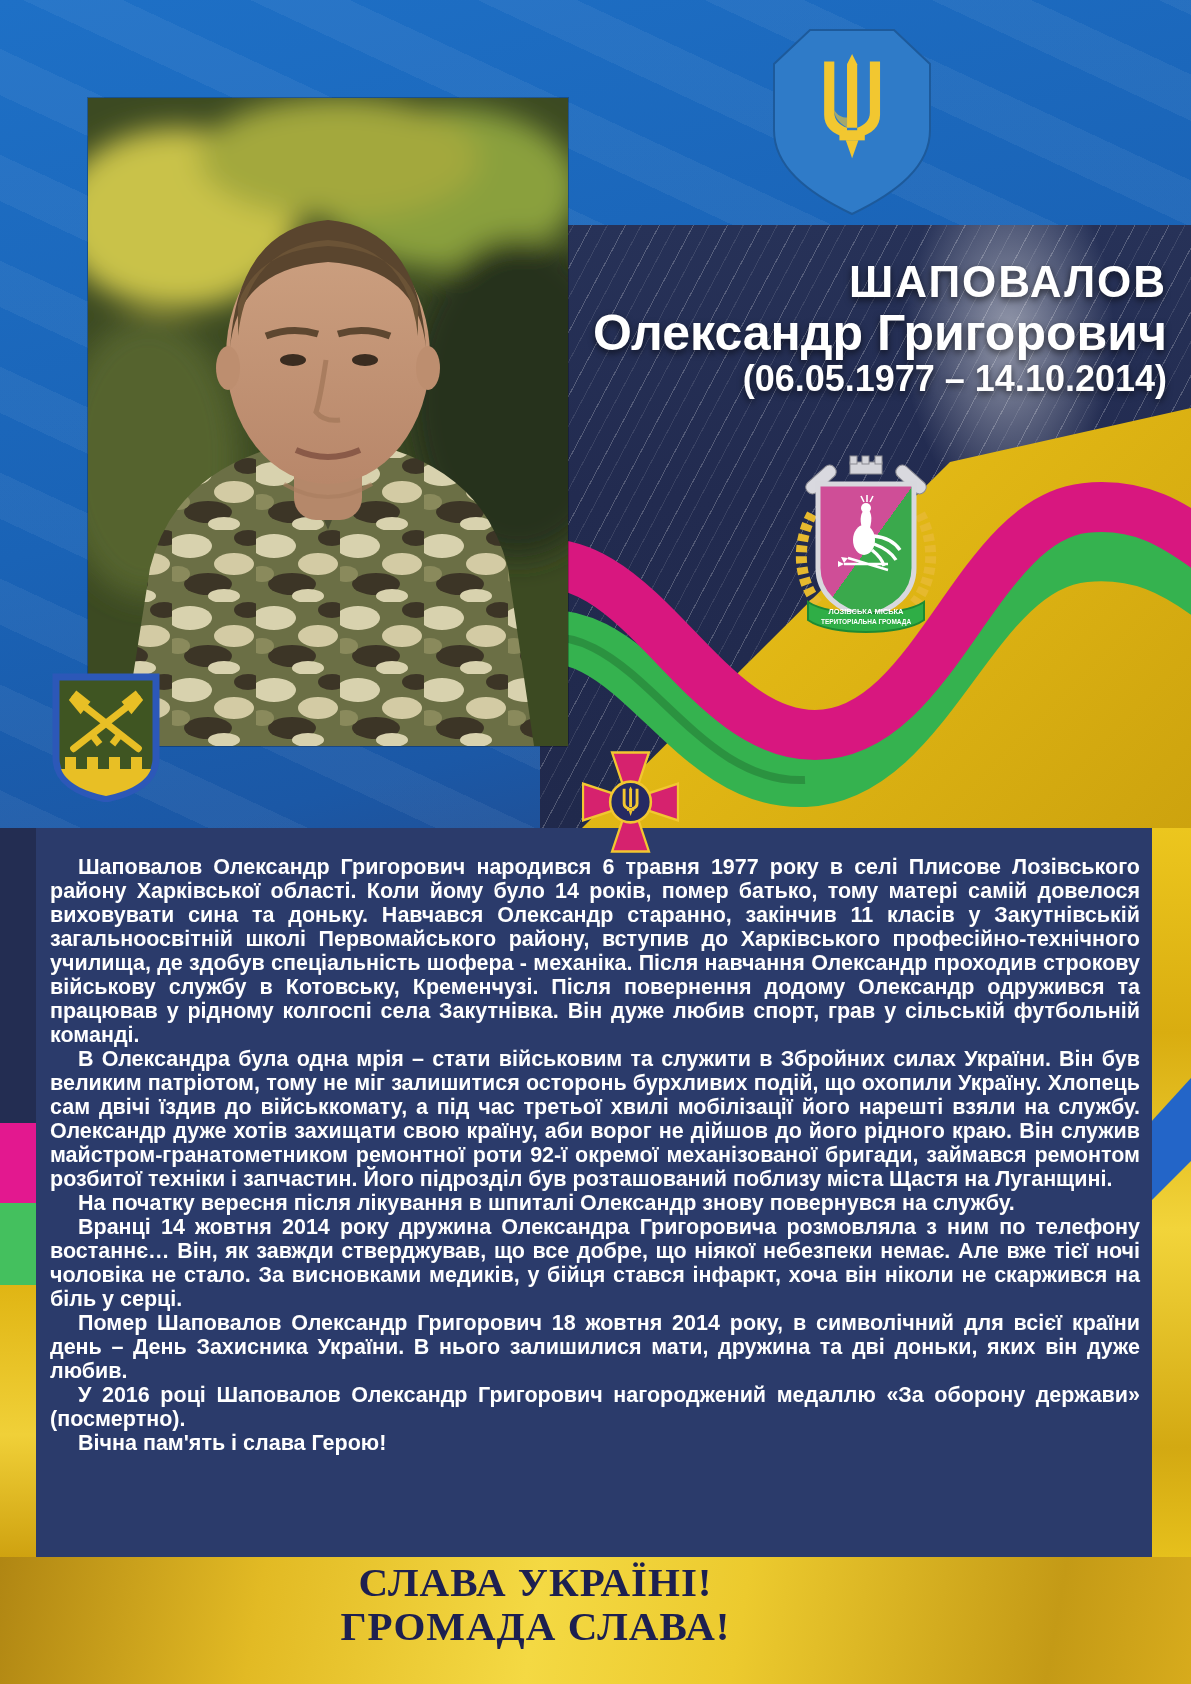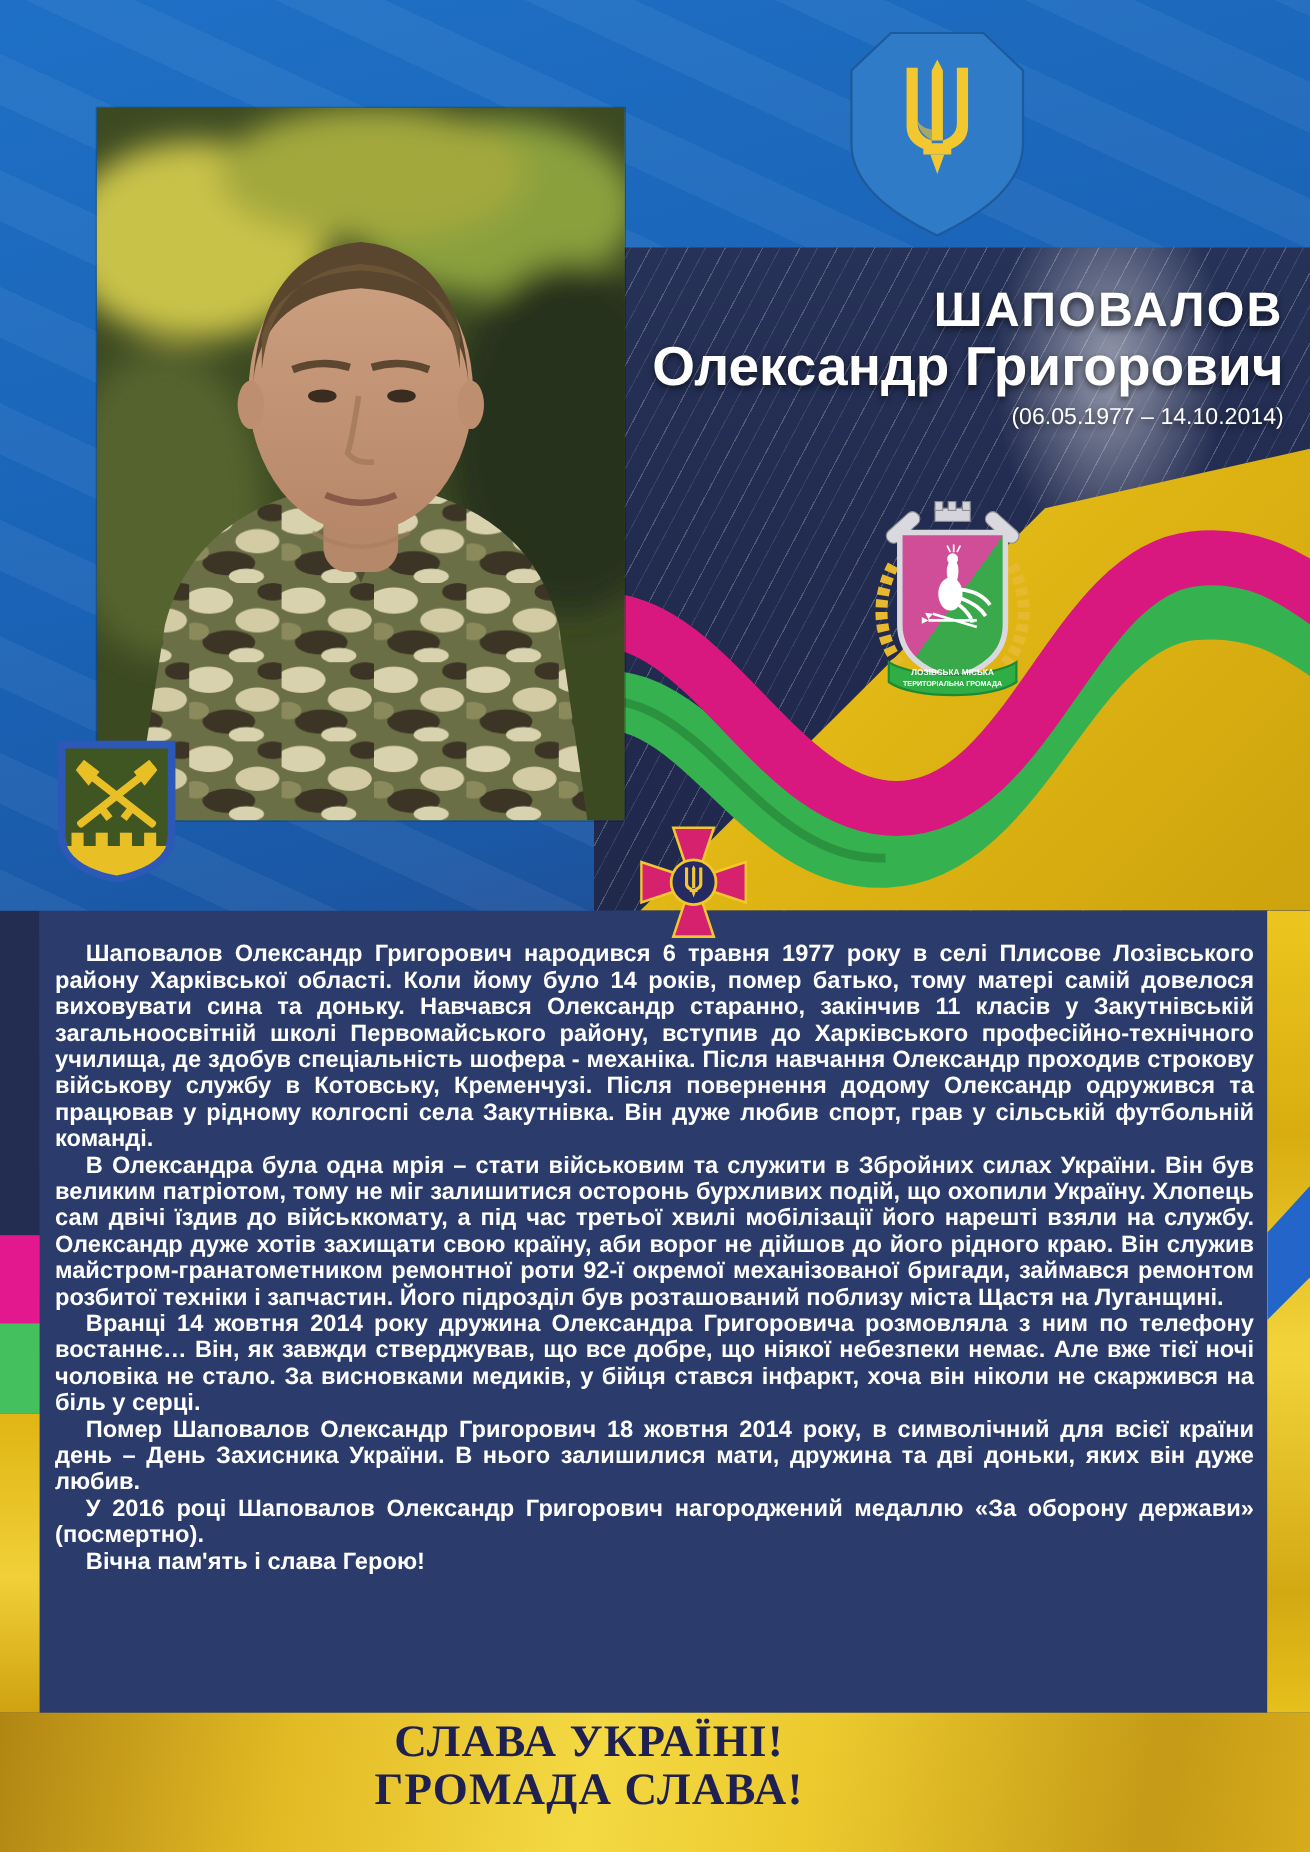--- a/index.html
+++ b/index.html
@@ -26,21 +26,21 @@
     background:linear-gradient(135deg,#f1d32c 0%,#e0b614 55%,#cda30e 100%);
     clip-path:polygon(42px 603px,410px 237px,651px 183px,651px 603px);}
   .ribbons{left:540px;top:430px;width:651px;height:420px;z-index:4;}
   .arms{left:786px;top:452px;width:160px;height:185px;z-index:5;}
   .tryzub{left:770px;top:26px;width:164px;height:192px;z-index:5;}
 
   .titleBlock{left:575px;top:256px;width:592px;z-index:5;text-align:right;color:#fff;
     text-shadow:0 3px 7px rgba(0,0,0,.6);}
   .titleBlock .surname{font-size:44px;font-weight:bold;letter-spacing:2px;line-height:52px;}
   .titleBlock .given{font-size:50px;font-weight:bold;line-height:50px;}
-  .titleBlock .dates{font-size:21px;font-weight:normal;line-height:42px;}
+  .titleBlock .dates{font-size:36px;font-weight:bold;line-height:42px;}
 
   .photo{left:88px;top:98px;width:480px;height:648px;z-index:6;box-shadow:0 0 0 1px rgba(0,0,0,.25);}
   .patch{left:50px;top:672px;width:112px;height:130px;z-index:7;}
 
   .bio{left:36px;top:828px;width:1116px;height:729px;z-index:8;background:#2b3b6b;
     color:#ffffff;box-sizing:border-box;padding:27px 12px 0 14px;
     font-size:21.5px;line-height:24px;font-weight:bold;text-align:justify;}
   .bio p{margin:0;text-indent:28px;}
 
   .marginL{left:0;top:828px;width:36px;height:729px;z-index:8;}
@@ -201,20 +201,21 @@
     </g>
 
     <path d="M22,150 C44,165 116,165 138,150 L138,168 C116,184 44,184 22,168 Z" fill="#2fae46" stroke="#1d8a33" stroke-width="2"></path>
     <text x="80" y="162" text-anchor="middle" font-size="7.5" font-weight="bold" fill="#ffffff" font-family="Liberation Sans, sans-serif">ЛОЗІВСЬКА МІСЬКА</text>
     <text x="80" y="172" text-anchor="middle" font-size="6.5" font-weight="bold" fill="#ffffff" font-family="Liberation Sans, sans-serif">ТЕРИТОРІАЛЬНА ГРОМАДА</text>
   </svg>
 
   <div class="abs bio">
     <p>Шаповалов Олександр Григорович народився 6 травня 1977 року в селі Плисове Лозівського району Харківської області. Коли йому було 14 років, помер батько, тому матері самій довелося виховувати сина та доньку. Навчався Олександр старанно, закінчив 11 класів у Закутнівській загальноосвітній школі Первомайського району, вступив до Харківського професійно-технічного училища, де здобув спеціальність шофера - механіка. Після навчання Олександр проходив строкову військову службу в Котовську, Кременчузі. Після повернення додому Олександр одружився та працював у рідному колгоспі села Закутнівка. Він дуже любив спорт, грав у сільській футбольній команді.</p>
     <p>В Олександра була одна мрія – стати військовим та служити в Збройних силах України. Він був великим патріотом, тому не міг залишитися осторонь бурхливих подій, що охопили Україну. Хлопець сам двічі їздив до військкомату, а під час третьої хвилі мобілізації його нарешті взяли на службу. Олександр дуже хотів захищати свою країну, аби ворог не дійшов до його рідного краю. Він служив майстром-гранатометником ремонтної роти 92-ї окремої механізованої бригади, займався ремонтом розбитої техніки і запчастин. Його підрозділ був розташований поблизу міста Щастя на Луганщині.</p>
+    <p>На початку вересня після лікування в шпиталі Олександр знову повернувся на службу.</p>
     <p>Вранці 14 жовтня 2014 року дружина Олександра Григоровича розмовляла з ним по телефону востаннє… Він, як завжди стверджував, що все добре, що ніякої небезпеки немає. Але вже тієї ночі чоловіка не стало. За висновками медиків, у бійця стався інфаркт, хоча він ніколи не скаржився на біль у серці.</p>
     <p>Помер Шаповалов Олександр Григорович 18 жовтня 2014 року, в символічний для всієї країни день – День Захисника України. В нього залишилися мати, дружина та дві доньки, яких він дуже любив.</p>
     <p>У 2016 році Шаповалов Олександр Григорович нагороджений медаллю «За оборону держави» (посмертно).</p>
     <p>Вічна пам'ять і слава Герою!</p>
   </div>
 
   <svg class="abs afucross" viewBox="0 0 100 104">
     <g fill="#d6226e" stroke="#f2c730" stroke-width="2.4">
       <polygon points="31,1 69,1 57,37 43,37"></polygon>
       <polygon points="31,103 69,103 57,67 43,67"></polygon>

